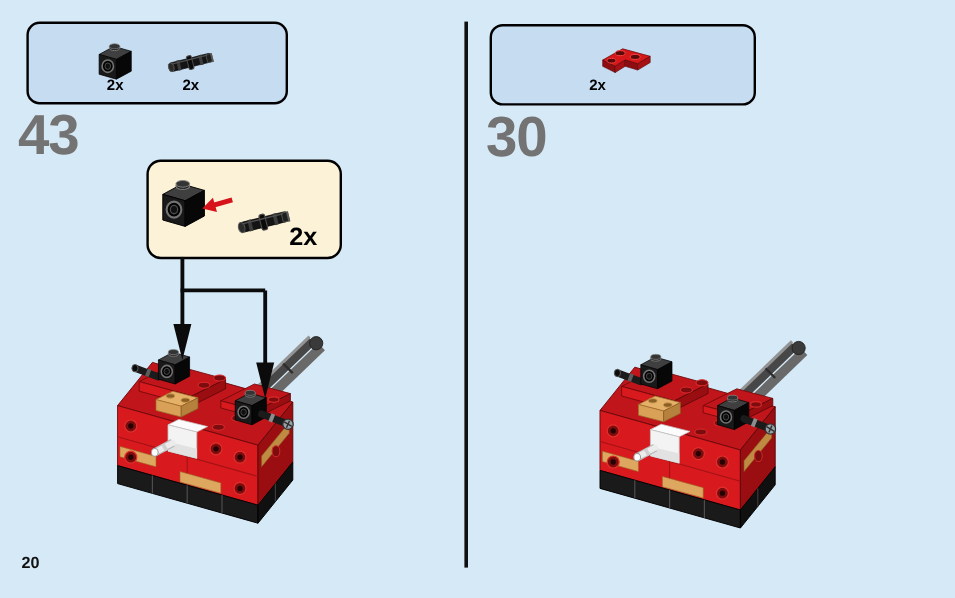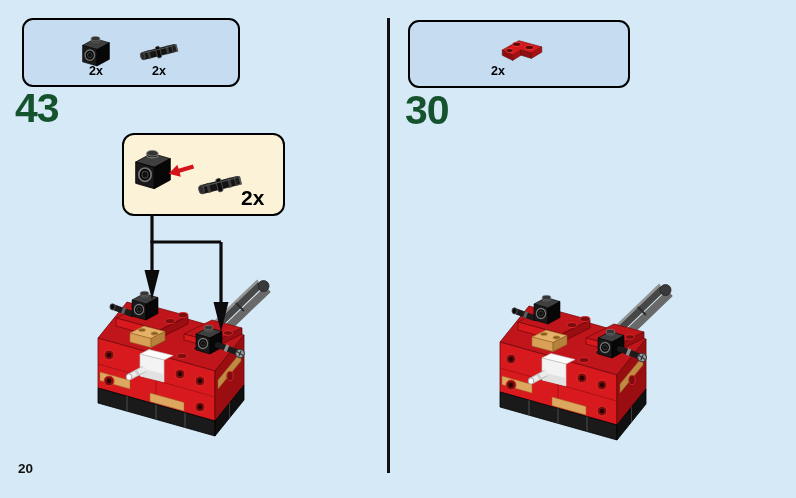--- a/index.html
+++ b/index.html
@@ -18,24 +18,24 @@
   }
   .callout-box{
     position:absolute;
     background:#FBF2D7;
     border:2.5px solid #000;
     border-radius:12px;
     box-sizing:border-box;
   }
   .step-number{
     position:absolute;
-    font-size:41px;
+    font-size:47px;
     font-weight:bold;
     letter-spacing:-1px;
-    color:#14532d;
+    color:#737373;
     line-height:1;
   }
   .pcount{
     position:absolute;
     font-size:12.5px;
     font-weight:bold;
     color:#000;
     text-align:center;
   }
   .callout-count{

